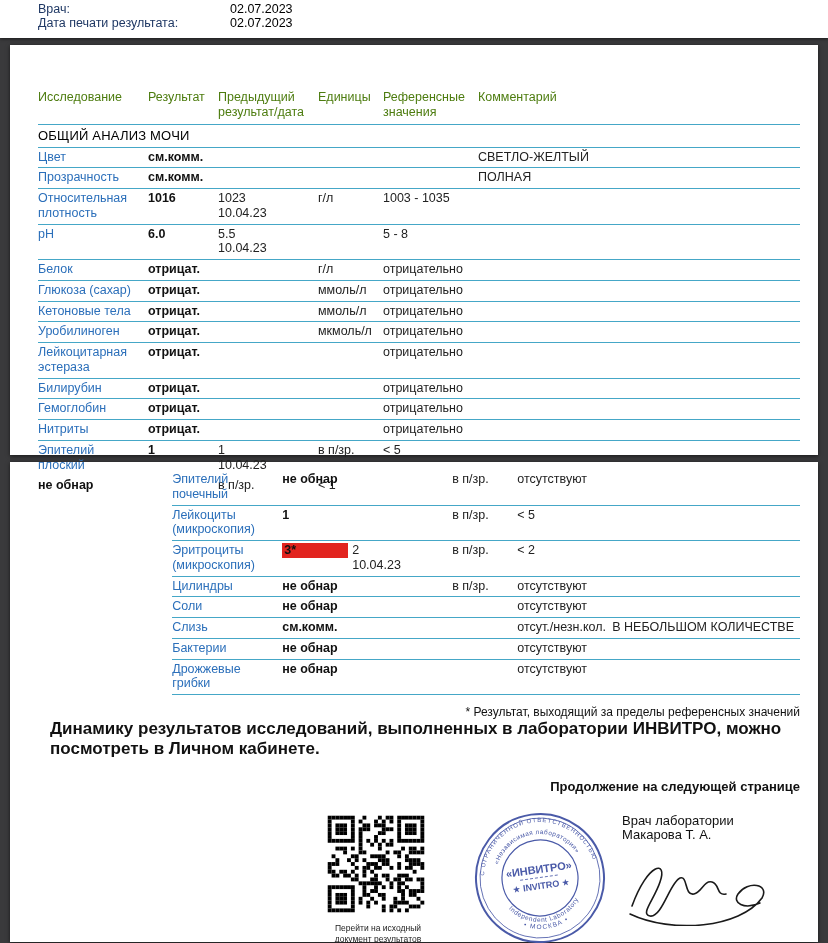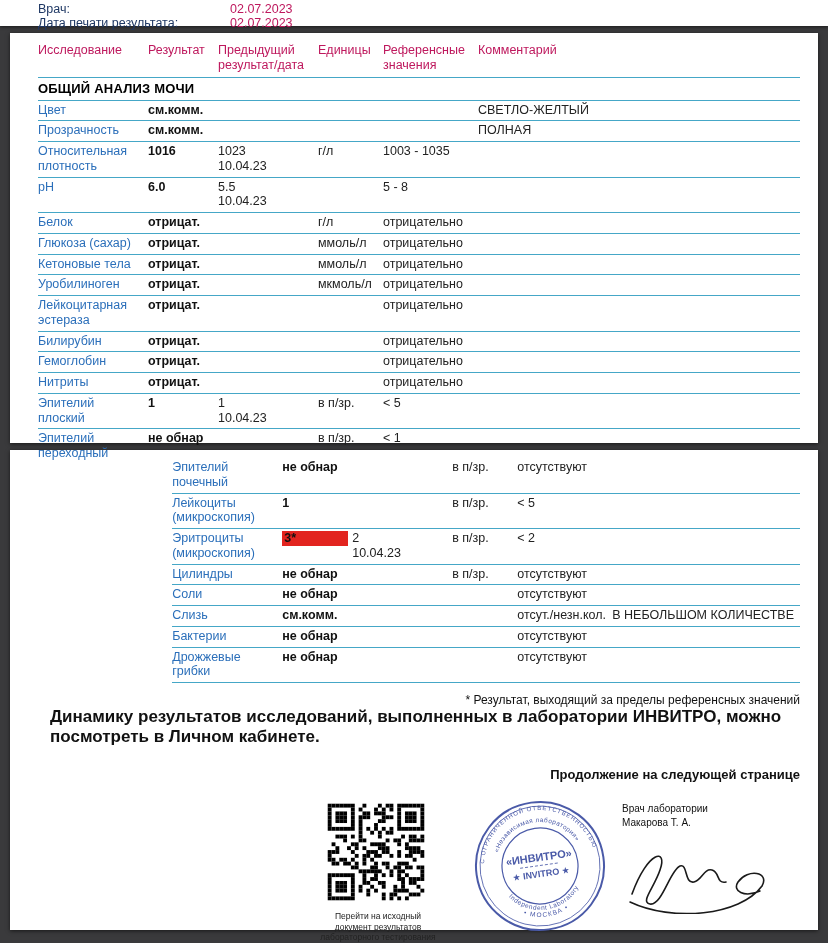--- a/index.html
+++ b/index.html
@@ -4,65 +4,65 @@
 <style>
   html,body{margin:0;padding:0;}
   body{
     width:828px;height:943px;overflow:hidden;
     background:#3a3a3c;
     font-family:"Liberation Sans","DejaVu Sans",sans-serif;
     color:#1a1a1a;
     -webkit-font-smoothing:antialiased;
   }
   .meta-band{
-    background:#fff;height:26px;padding:2px 0 0 38px;box-sizing:border-box;
+    background:#fff;height:38px;padding:2px 0 0 38px;box-sizing:border-box;
     margin-bottom:7px;box-shadow:0 1px 3px rgba(0,0,0,.55);
   }
   .meta-row{display:grid;grid-template-columns:192px auto;font-size:12.5px;line-height:14px;}
   .ml{color:#1f3864;}
-  .mv{color:#be185d;}
+  .mv{color:#000000;}
 
   .page{margin:0 10px;background:#fff;box-shadow:0 1px 4px rgba(0,0,0,.6);box-sizing:border-box;}
   .page-a{height:410px;margin-bottom:7px;padding:7px 18px 0 28px;}
   .page-b{height:480px;padding:8px 18px 0 28px;display:flex;flex-direction:column;align-items:flex-end;}
 
   .trow{
     display:grid;
     grid-template-columns:110px 70px 100px 65px 95px 1fr;
     border-bottom:1px solid #45a7c7;
     padding:2px 0 3px;
     font-size:12.5px;line-height:1.18;
   }
   .thead{color:#1f3864;padding:3px 0 4px;}
-  .thead .c{color:#be185d;}
+  .thead .c{color:#4d7c0f;margin-top:35px;}
   .c{padding-right:6px;}
   .c.name{color:#2b6fba;}
   .c.result{font-weight:bold;color:#111;}
   .rv{display:inline-block;}
   .rv.flagged{background:#e2241f;min-width:62px;padding:0 2px;color:#111;}
   .pv,.pd{display:block;color:#222;}
   .c.units,.c.ref,.c.comment{color:#222;}
   .c.ref{white-space:nowrap;overflow:visible;}
   .section-title{
-    font-weight:bold;font-size:13px;letter-spacing:.2px;color:#000;
+    font-weight:normal;font-size:13px;letter-spacing:.2px;color:#000;
     padding:3px 0 4px;border-bottom:1px solid #45a7c7;
   }
 
   .footnote{font-size:12px;margin-top:10px;color:#111;}
   .dynamics{font-size:17px;font-weight:bold;max-width:750px;color:#111;}
   .continuation{font-size:13px;font-weight:bold;margin-top:20px;color:#111;}
 
   .bottom-row{display:flex;align-items:flex-start;margin-top:14px;}
   .qr-block{width:150px;}
   .qr{background:#fff;display:block;width:112px;height:112px;}
   .qr-caption{font-size:8.5px;text-align:center;width:116px;margin-top:3px;line-height:1.25;color:#222;}
   .spacer{flex:1;}
   .stamp{flex:0 0 auto;}
   .sign-block{width:178px;padding-top:6px;margin-left:12px;}
-  .doc-line{font-size:10px;line-height:14px;color:#111;}
+  .doc-line{font-size:13px;line-height:14px;color:#111;}
   .signature{margin-top:14px;}
 </style>
 </head>
 <body>
 
 <div class="meta-band">
   <div class="meta-row">
     <span class="ml">Врач:</span>
     <span class="mv">02.07.2023</span>
   </div>
@@ -220,21 +220,20 @@
     <div class="c result"><span class="rv">1</span></div>
     <div class="c prev">
           <span class="pv">1</span>
           <span class="pd">10.04.23</span>
         </div>
     <div class="c units">в п/зр.</div>
     <div class="c ref">&lt; 5</div>
     <div class="c comment"></div>
   </div>
       <div class="trow">
-    <div class="c name">Эпителий переходный</div>
     <div class="c result"><span class="rv">не обнар</span></div>
     <div class="c prev">
           <span class="pv"></span>
           <span class="pd"></span>
         </div>
     <div class="c units">в п/зр.</div>
     <div class="c ref">&lt; 1</div>
     <div class="c comment"></div>
   </div>
     </div>

